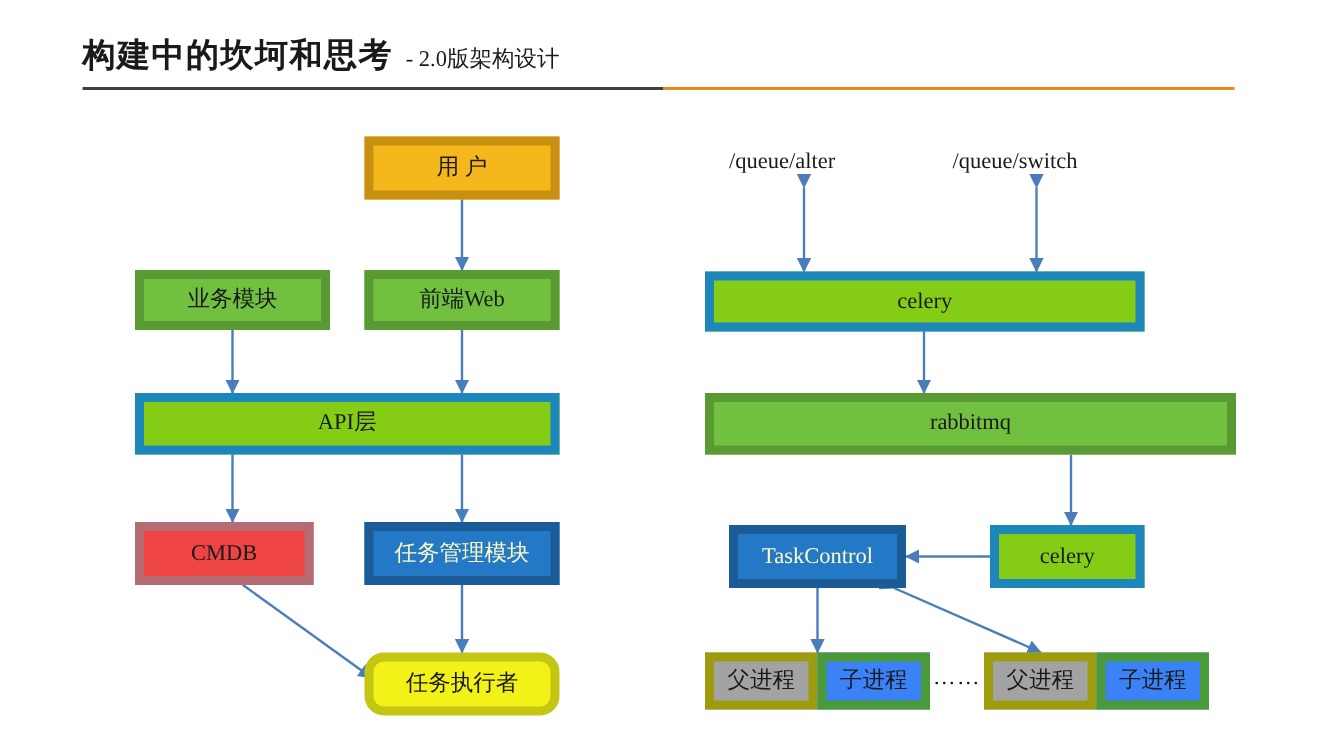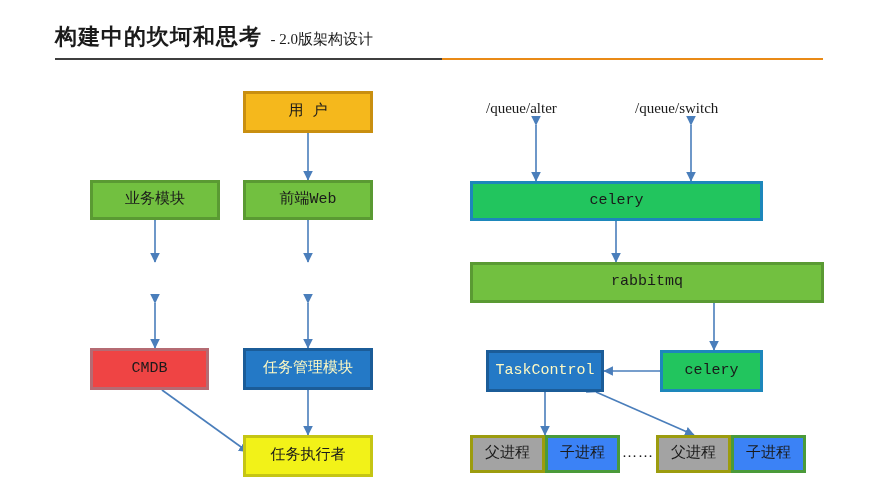--- a/index.html
+++ b/index.html
@@ -46,36 +46,36 @@
     height: 2px;
     top: 58px;
   }
   #rule-dark { left: 55px; width: 387px; background: #3f3f3f; }
   #rule-orange { left: 442px; width: 381px; background: #e98a16; }
 
   
   .box {
     position: absolute;
     box-sizing: border-box;
-    border: 3px solid #ef4444;
+    border: 6px solid #ef4444;
     display: flex;
     align-items: center;
     justify-content: center;
-    font-family: Liberation Mono, monospace;
+    font-family: Liberation Serif, serif;
     font-size: 15px;
     color: #1a1a1a;
     text-align: center;
     line-height: 1.1;
   }
   .b-yellow  { background: #f5b81c; border-color: #c98f10; }
   .b-green   { background: #72c040; border-color: #5a9a33; }
-  .b-cyan    { background: #22c55e; border-color: #1d87bb; text-align: right; }
+  .b-cyan    { background: #84cc16; border-color: #1d87bb; text-align: right; }
   .b-blue    { background: #2479c6; border-color: #1b5c98; color:#fef9c3; }
   .b-pink    { background: #ef4444; border-color: #b56b73; }
-  .b-lime    { background: #f2f218; border-color: #c5c514; }
+  .b-lime    { background: #f2f218; border-color: #c5c514; border-radius: 13px; }
   .b-green2  { background: #3b82f6; border-color: #4a9a3a; }
   .b-lightyellow { background: #a3a3a3; border-color: #9c9c0e; }
 
   .label-plain {
     position: absolute;
     font-family: "Liberation Serif", serif;
     font-size: 15px;
     color: #1a1a1a;
     white-space: nowrap;
   }
@@ -149,20 +149,23 @@
   </div>
 
   <div class="box b-green" style="left:90px; top:180px; width:130px; height:40px;">
     <span>业务模块</span>
   </div>
 
   <div class="box b-green" style="left:243px; top:180px; width:130px; height:40px;">
     <span>前端Web</span>
   </div>
 
+  <div class="box b-cyan" style="left:90px; top:262px; width:283px; height:41px;">
+    <span>API层</span>
+  </div>
 
   <div class="box b-pink" style="left:90px; top:348px; width:119px; height:42px;">
     <span>CMDB</span>
   </div>
 
   <div class="box b-blue" style="left:243px; top:348px; width:130px; height:42px;">
     <span>任务管理模块</span>
   </div>
 
   <div class="box b-lime" style="left:243px; top:435px; width:130px; height:42px;">

